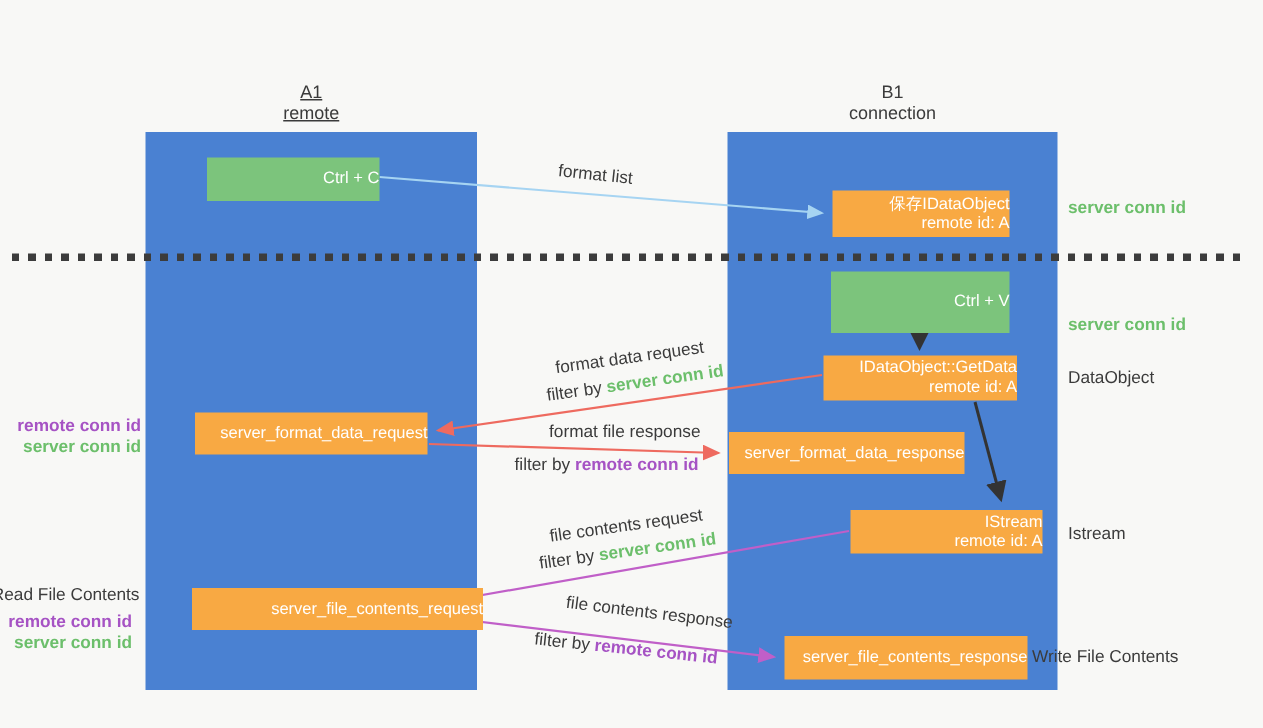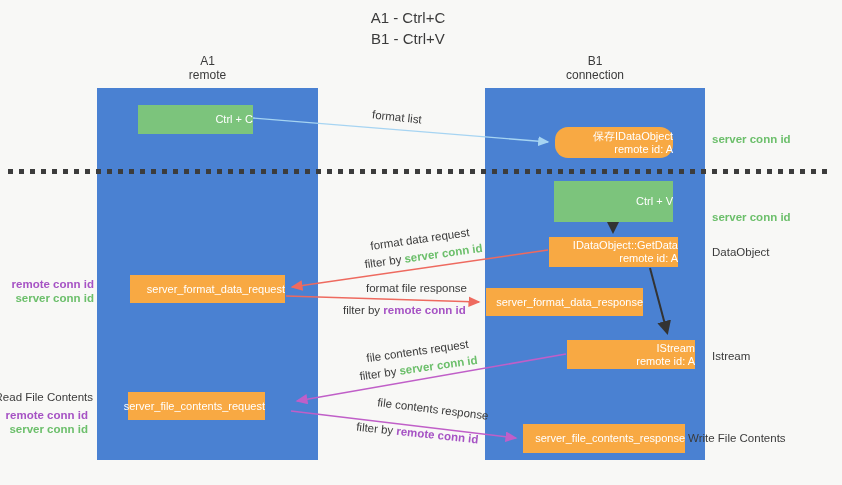--- a/index.html
+++ b/index.html
@@ -23,26 +23,22 @@
   .bold-purple{color:#a653c4;font-weight:bold;}
   .right-align{text-align:right;}
   .side-block{line-height:13.5px;}
   svg.arrows{position:absolute;left:0;top:0;pointer-events:none;}
 </style>
 </head>
 <body>
 
 <div class="canvas">
 
-  <div class="title">
-    <div>A1 - Ctrl+C</div>
-    <div>B1 - Ctrl+V</div>
-  </div>
 
-  <div class="lane-header" style="left:97px;width:221px;">
+  <div class="lane-header" style="left:97px;width:221px;text-decoration:underline;">
     <div>A1</div>
     <div>remote</div>
   </div>
   <div class="lane-header" style="left:485px;width:220px;">
     <div>B1</div>
     <div>connection</div>
   </div>
 
   <div class="lane" style="left:97px;width:221px;"></div>
   <div class="lane" style="left:485px;width:220px;"></div>
@@ -70,21 +66,21 @@
     <line x1="286" y1="296" x2="479" y2="302" stroke="#ee6a5f" stroke-width="1.5" marker-end="url(#ah-red)"></line>
     <line x1="650" y1="268" x2="667" y2="332" stroke="#333333" stroke-width="2" marker-end="url(#ah-black)"></line>
     <line x1="566" y1="354" x2="297" y2="401" stroke="#c05fc8" stroke-width="1.5" marker-end="url(#ah-magenta)"></line>
     <line x1="291" y1="411" x2="516" y2="438" stroke="#c05fc8" stroke-width="1.5" marker-end="url(#ah-magenta)"></line>
   </svg>
 
   <div class="box green" style="left:138px;top:105px;width:115px;height:29px;">
     <div>Ctrl + C</div>
   </div>
 
-  <div class="box orange" style="left:555px;top:127px;width:118px;height:31px;border-radius:13px;">
+  <div class="box orange" style="left:555px;top:127px;width:118px;height:31px;">
     <div>保存IDataObject</div>
     <div>remote id: A</div>
   </div>
 
   <div class="box green" style="left:554px;top:181px;width:119px;height:41px;">
     <div>Ctrl + V</div>
   </div>
 
   <div class="box orange" style="left:549px;top:237px;width:129px;height:30px;">
     <div>IDataObject::GetData</div>
@@ -97,21 +93,21 @@
 
   <div class="box orange" style="left:486px;top:288px;width:157px;height:28px;">
     <div>server_format_data_response</div>
   </div>
 
   <div class="box orange" style="left:567px;top:340px;width:128px;height:29px;">
     <div>IStream</div>
     <div>remote id: A</div>
   </div>
 
-  <div class="box orange" style="left:128px;top:392px;width:137px;height:28px;">
+  <div class="box orange" style="left:128px;top:392px;width:194px;height:28px;">
     <div>server_file_contents_request</div>
   </div>
 
   <div class="box orange" style="left:523px;top:424px;width:162px;height:29px;padding-left:22px;">
     <div>server_file_contents_response</div>
   </div>
 
   <div class="lbl rot-dn6" style="left:372px;top:111px;">format list</div>
 
   <div class="lbl rot-up" style="left:370px;top:233px;">format data request</div>

